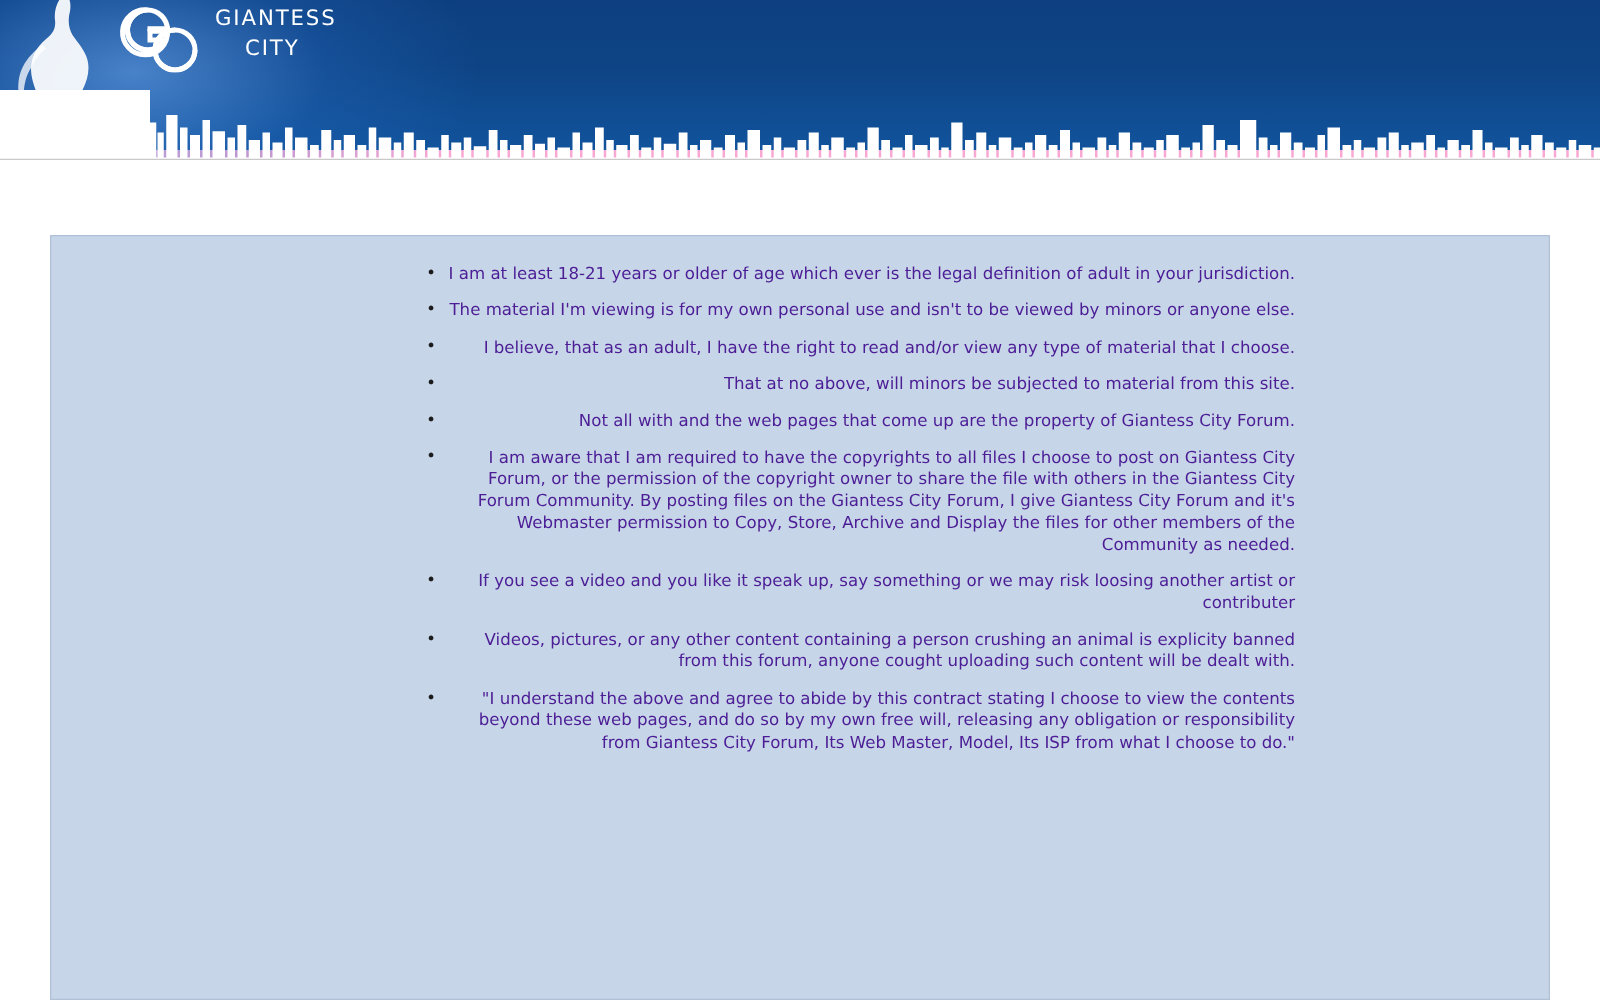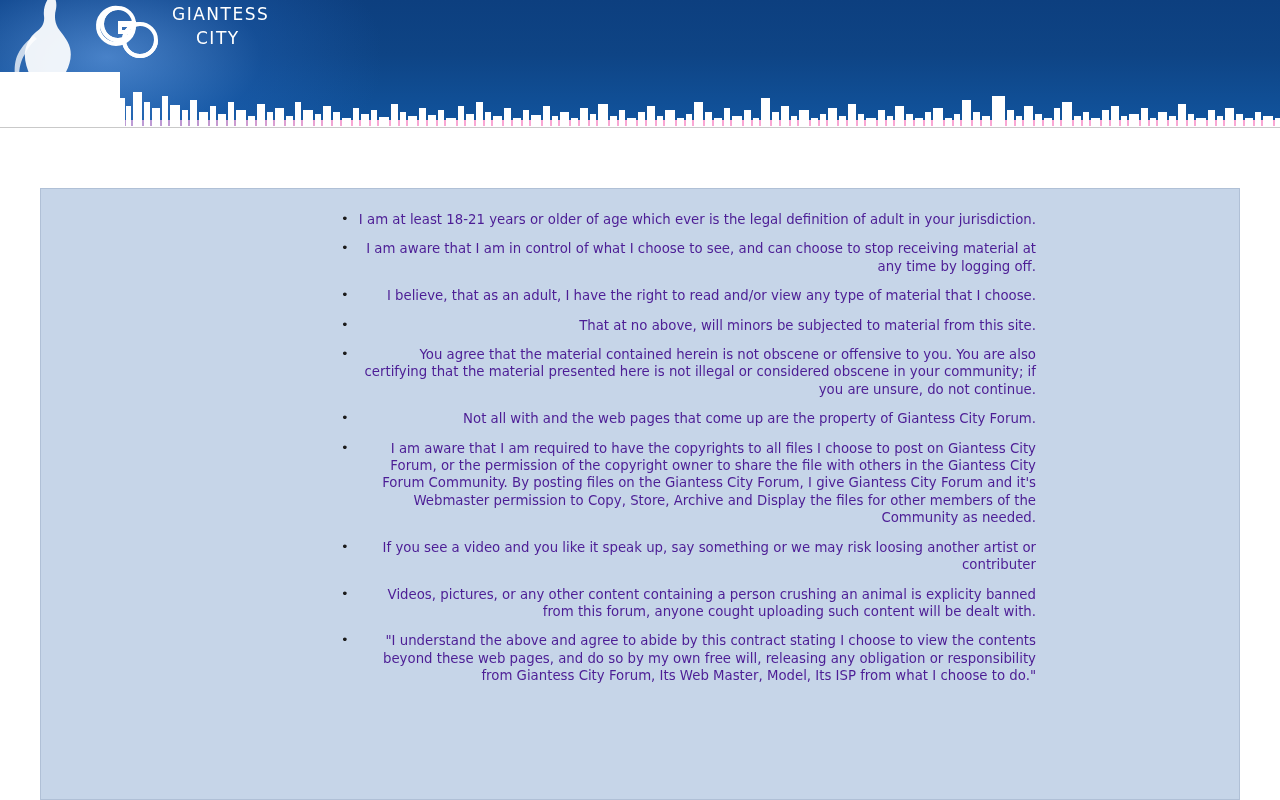--- a/index.html
+++ b/index.html
@@ -271,24 +271,23 @@
       </g>
     </svg>
   </div>
   <div class="banner-rule"></div>
 </div>
 
 <div class="page">
   <div class="panel">
     <ul class="rules">
       <li>I am at least 18-21 years or older of age which ever is the legal definition of adult in your jurisdiction.</li>
-      <li>I am aware that I am in control of what I choose to see, and can choose to stop receiving material at any time by logging off.</li>
+      <li>The material I'm viewing is for my own personal use and isn't to be viewed by minors or anyone else.</li>
       <li>I believe, that as an adult, I have the right to read and/or view any type of material that I choose.</li>
       <li>That at no above, will minors be subjected to material from this site.</li>
-      <li>You agree that the material contained herein is not obscene or offensive to you. You are also certifying that the material presented here is not illegal or considered obscene in your community; if you are unsure, do not continue.</li>
       <li>Not all with and the web pages that come up are the property of Giantess City Forum.</li>
       <li>I am aware that I am required to have the copyrights to all files I choose to post on Giantess City Forum, or the permission of the copyright owner to share the file with others in the Giantess City Forum Community. By posting files on the Giantess City Forum, I give Giantess City Forum and it's Webmaster permission to Copy, Store, Archive and Display the files for other members of the Community as needed.</li>
       <li>If you see a video and you like it speak up, say something or we may risk loosing another artist or contributer</li>
       <li>Videos, pictures, or any other content containing a person crushing an animal is explicity banned from this forum, anyone cought uploading such content will be dealt with.</li>
       <li>"I understand the above and agree to abide by this contract stating I choose to view the contents beyond these web pages, and do so by my own free will, releasing any obligation or responsibility from Giantess City Forum, Its Web Master, Model, Its ISP from what I choose to do."</li>
     </ul>
 
   </div>
 </div>
 

